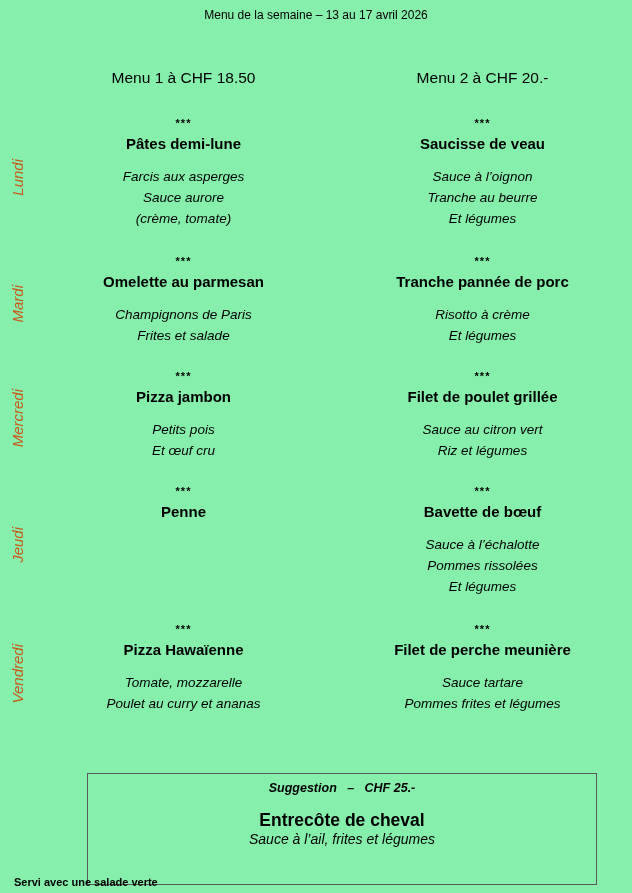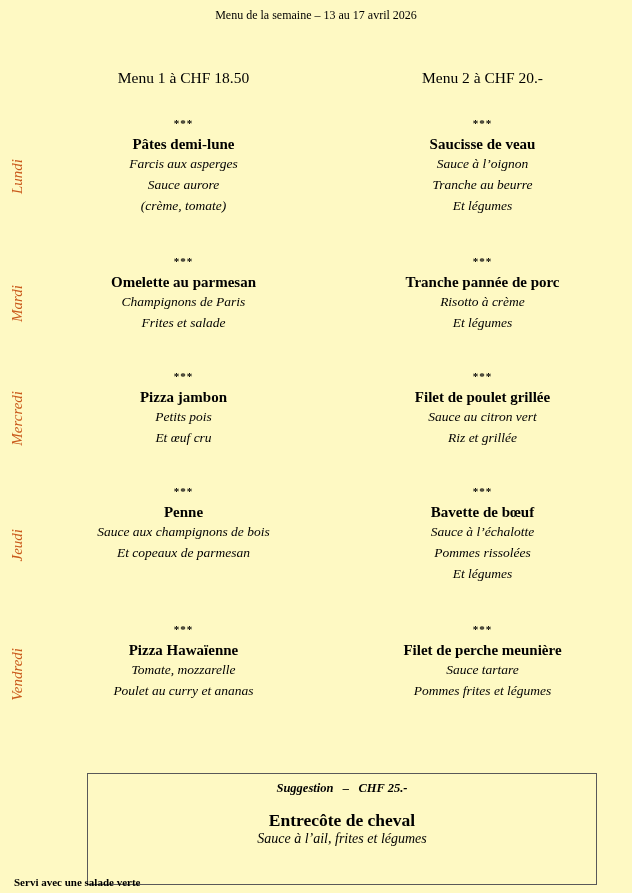--- a/index.html
+++ b/index.html
@@ -4,23 +4,23 @@
 <style>
   :root{
     --day-label:#C9591B;
     --text:#000000;
     --box-border:#595959;
   }
   html,body{margin:0;padding:0;background:#fff;}
   .page{
     position:relative;
     width:632px;height:893px;
-    background:#fef9c3;
+    background:#86efac;
     color:var(--text);
-    font-family:Liberation Serif, serif;
+    font-family:Liberation Sans, sans-serif;
     overflow:hidden;
   }
   .doc-title{
     padding-top:8px;
     text-align:center;
     font-size:12px;
     line-height:14px;
   }
   .col-headers{
     display:grid;
@@ -67,20 +67,21 @@
     line-height:11px;
     letter-spacing:1px;
   }
   .dish{
     margin-top:6px;
     font-weight:bold;
     font-size:15px;
     line-height:18px;
   }
   .desc{
+    margin-top:13px;
     font-style:italic;
     font-size:13.5px;
     line-height:21px;
   }
   .suggestion-box{
     box-sizing:border-box;
     margin:39px 0 0 87px;
     width:510px;height:112px;
     border:1px solid var(--box-border);
     text-align:center;
@@ -183,36 +184,32 @@
         <div class="desc">
           <div>Petits pois</div>
           <div>Et œuf cru</div>
         </div>
       </div>
       <div class="cell">
         <div class="stars">***</div>
         <div class="dish">Filet de poulet grillée</div>
         <div class="desc">
           <div>Sauce au citron vert</div>
-          <div>Riz et grillée</div>
+          <div>Riz et légumes</div>
         </div>
       </div>
     </div>
 
     <div class="day-row row-jeudi">
       <div class="day-label-wrap">
         <div class="day-label">Jeudi</div>
       </div>
       <div class="cell">
         <div class="stars">***</div>
         <div class="dish">Penne</div>
-        <div class="desc">
-          <div>Sauce aux champignons de bois</div>
-          <div>Et copeaux de parmesan</div>
-        </div>
       </div>
       <div class="cell">
         <div class="stars">***</div>
         <div class="dish">Bavette de bœuf</div>
         <div class="desc">
           <div>Sauce à l’échalotte</div>
           <div>Pommes rissolées</div>
           <div>Et légumes</div>
         </div>
       </div>

